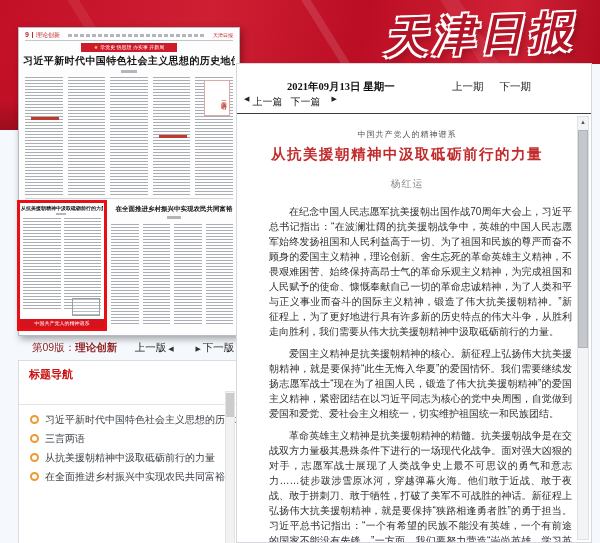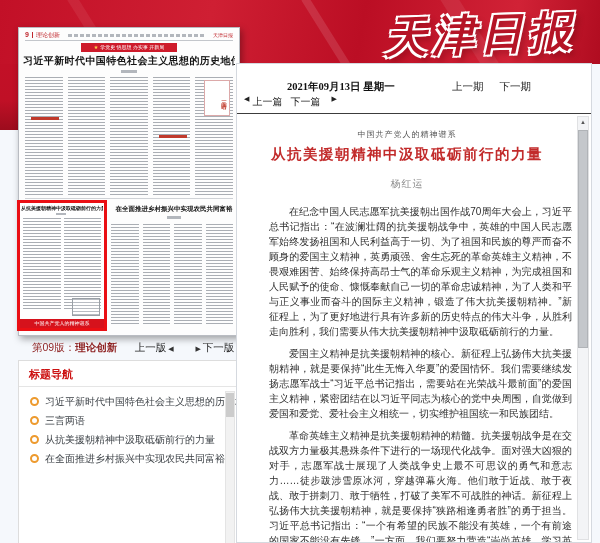--- a/index.html
+++ b/index.html
@@ -67,21 +67,21 @@
     align-items:flex-start;font-size:10.5px;}
   .edition-label{color:#8d1f1f;white-space:nowrap;}
   .edition-label b{font-weight:bold;}
   .edition-nav .lnk{color:#222;cursor:pointer;white-space:nowrap;}
   .edition-nav .arr{font-size:7px;color:#333;margin:0 2px;}
   .edition-spacer{flex:1;}
 
   
   .toc{position:absolute;left:18px;top:360px;width:218px;height:190px;background:#fff;
     border:1px solid #ddd;}
-  .toc-title{color:#cc1111;font-weight:bold;font-size:11px;padding:6px 10px 4px 10px;
+  .toc-title{color:#cc1111;font-weight:bold;font-size:11px;padding:6px 10px 22px 10px;
     border-bottom:1px solid #e5e5e5;}
   .toc-list{padding:5px 0 0 0;}
   .toc-item{display:flex;align-items:center;padding:2.5px 18px 2.5px 11px;font-size:10px;color:#3c4146;
     white-space:nowrap;overflow:hidden;cursor:pointer;}
   .toc-bullet{flex:0 0 auto;width:5px;height:5px;border:2px solid #ed9a2e;border-radius:50%;
     background:#fff;margin-right:6px;}
   .toc-scroll{position:absolute;right:2px;top:30px;bottom:2px;width:8px;background:#f2f2f2;
     border:1px solid #e4e4e4;}
   .toc-thumb{position:absolute;left:0;right:0;top:1px;height:24px;background:#ccc;}
 
@@ -220,22 +220,22 @@
       <span class="lnk">上一篇</span>
       <span class="lnk">下一篇</span>
       <span class="arr">▶</span>
       <span class="artnav-spacer"></span>
     </div>
     <div class="article-area">
       <div class="supertitle">中国共产党人的精神谱系</div>
       <div class="art-title">从抗美援朝精神中汲取砥砺前行的力量</div>
       <div class="art-author">杨红运</div>
       <div class="art-body">
-          <p>在纪念中国人民志愿军抗美援朝出国作战70周年大会上，习近平总书记指出：“在波澜壮阔的抗美援朝战争中，英雄的中国人民志愿军始终发扬祖国和人民利益高于一切、为了祖国和民族的尊严而奋不顾身的爱国主义精神，英勇顽强、舍生忘死的革命英雄主义精神，不畏艰难困苦、始终保持高昂士气的革命乐观主义精神，为完成祖国和人民赋予的使命、慷慨奉献自己一切的革命忠诚精神，为了人类和平与正义事业而奋斗的国际主义精神，锻造了伟大抗美援朝精神。”新征程上，为了更好地进行具有许多新的历史特点的伟大斗争，从胜利走向胜利，我们需要从伟大抗美援朝精神中汲取砥砺前行的力量。</p>
-          <p>爱国主义精神是抗美援朝精神的核心。新征程上弘扬伟大抗美援朝精神，就是要保持“此生无悔入华夏”的爱国情怀。我们需要继续发扬志愿军战士“习近平总书记指出，需要站在光荣战斗最前面”的爱国主义精神，紧密团结在以习近平同志为核心的党中央周围，自觉做到爱国和爱党、爱社会主义相统一，切实维护祖国统一和民族团结。</p>
+          <p>在纪念中国人民志愿军抗美援朝出国作战70周年大会上，习近平总书记指出：“在波澜壮阔的抗美援朝战争中，英雄的中国人民志愿军始终发扬祖国和人民利益高于一切、为了祖国和民族的尊严而奋不顾身的爱国主义精神，理论创新、舍生忘死的革命英雄主义精神，不畏艰难困苦、始终保持高昂士气的革命乐观主义精神，为完成祖国和人民赋予的使命、慷慨奉献自己一切的革命忠诚精神，为了人类和平与正义事业而奋斗的国际主义精神，锻造了伟大抗美援朝精神。”新征程上，为了更好地进行具有许多新的历史特点的伟大斗争，从胜利走向胜利，我们需要从伟大抗美援朝精神中汲取砥砺前行的力量。</p>
+          <p>爱国主义精神是抗美援朝精神的核心。新征程上弘扬伟大抗美援朝精神，就是要保持“此生无悔入华夏”的爱国情怀。我们需要继续发扬志愿军战士“现在为了祖国人民，锻造了伟大抗美援朝精神”的爱国主义精神，紧密团结在以习近平同志为核心的党中央周围，自觉做到爱国和爱党、爱社会主义相统一，切实维护祖国统一和民族团结。</p>
           <p>革命英雄主义精神是抗美援朝精神的精髓。抗美援朝战争是在交战双方力量极其悬殊条件下进行的一场现代化战争。面对强大凶狠的对手，志愿军战士展现了人类战争史上最不可思议的勇气和意志力……徒步跋涉雪原冰河，穿越弹幕火海。他们敢于近战、敢于夜战、敢于拼刺刀、敢于牺牲，打破了美军不可战胜的神话。新征程上弘扬伟大抗美援朝精神，就是要保持“狭路相逢勇者胜”的勇于担当。习近平总书记指出：“一个有希望的民族不能没有英雄，一个有前途的国家不能没有先锋。”一方面，我们要努力营造“崇尚英雄、学习英雄、捍卫英雄、关爱英雄”的浓厚氛围，从英雄人物和时代楷模身上感受道德风范，让中华民族风骨真正“立起来、强起来、硬起来”。另一方面，我们要坚信“伟大出自平凡，平凡造就伟大”，做到初心如磐。</p>
         </div>
     </div>
     <div class="v-scroll">
       <div class="v-up">▲</div>
       <div class="v-thumb"></div>
     </div>
   </div>
 
 </div>

